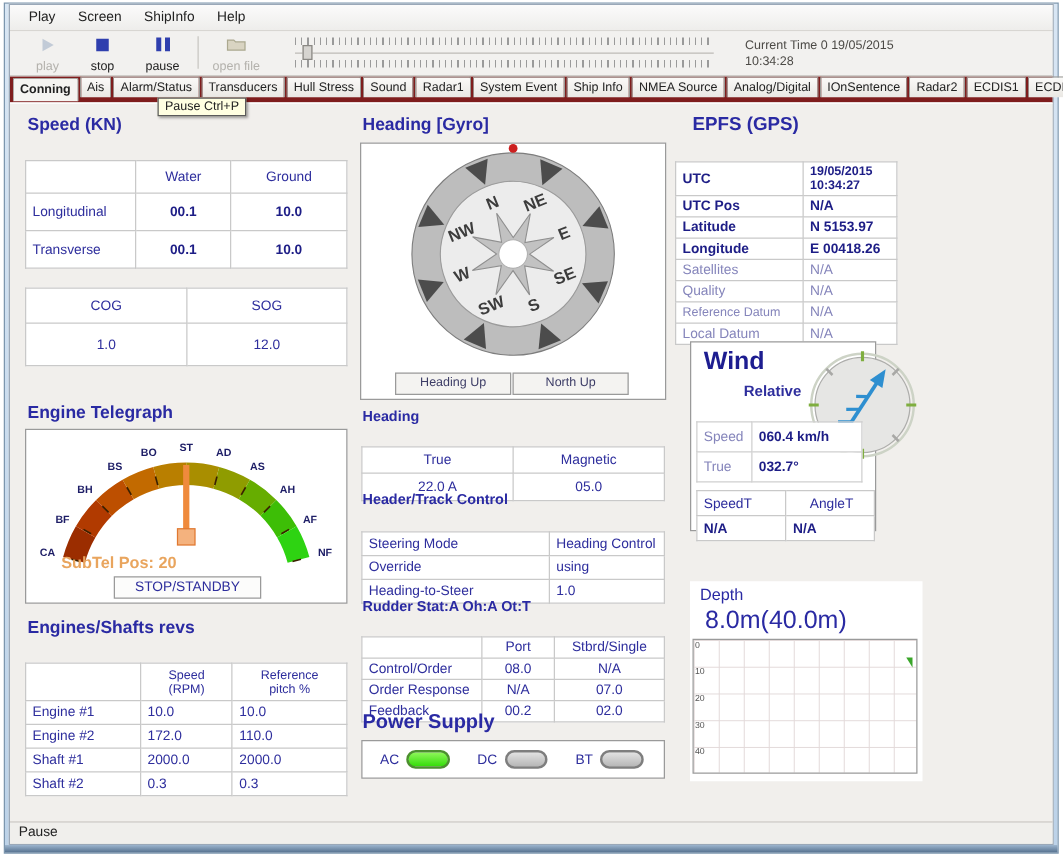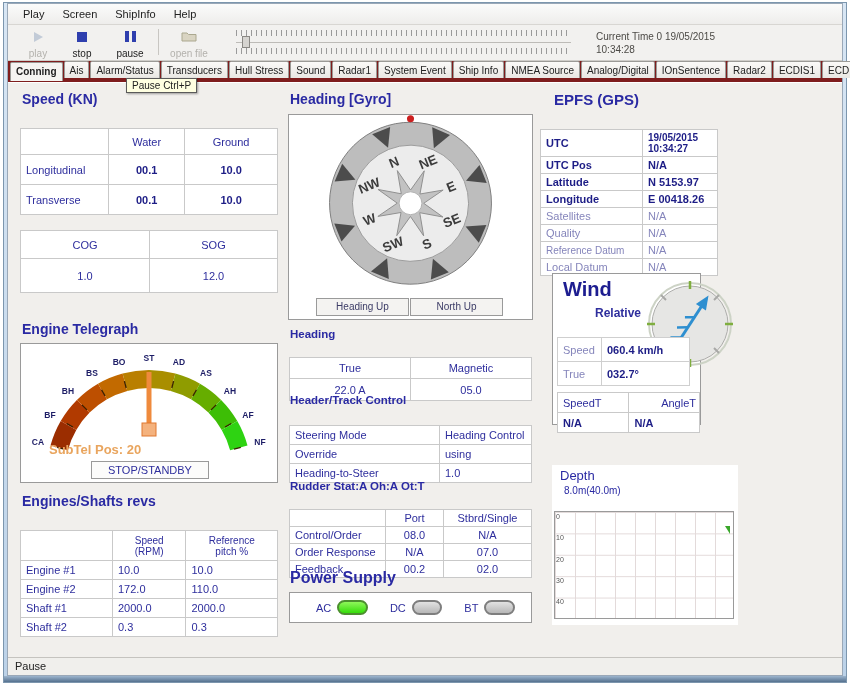--- a/index.html
+++ b/index.html
@@ -70,36 +70,36 @@
   .dim { color:#8585bb !important; }
   .panelbox { position:absolute; background:#fff; border:1px solid #9a9a9a; }
   
   .subtel { position:absolute; left:28px; top:98px; font-size:13px; color:#e9a55e; font-weight:bold; }
   .tele-btn { position:absolute; left:70px; top:117px; width:118px; height:18px; background:#fcfcfb;
               border:1px solid #9a9a9a; font-size:11px; color:#2e2e9d; text-align:center; line-height:16px; }
   
   .cmp-btn { position:absolute; bottom:3px; width:93px; height:18px; background:#f4f3f1;
              border:1px solid #9a9a9a; font-size:10px; color:#3c3c66; text-align:center; line-height:16px; }
   
-  .power-panel { display:flex; align-items:center; gap:6px; padding-left:26px; }
+  .power-panel { display:flex; align-items:center; gap:6px; padding-left:14px; }
   .pw-lab { font-size:11px; color:#2e2e9d; }
   .pill { width:36px; height:15px; border:2px solid #7e7e7e; border-radius:8px; margin-right:16px; }
   .pill.on { background:linear-gradient(#8ef75a,#35dd0a); border-color:#4c8f2f; }
   .pill.off { background:linear-gradient(#e2e2e2,#b7b7b7); }
   
   .wind-title { position:absolute; left:10px; top:4px; font-size:20px; font-weight:bold; color:#1d1d90; }
   .wind-sub { position:absolute; left:42px; top:32px; font-size:12px; font-weight:bold; color:#2e2e9d; }
   .wind-tbl { left:4px; top:48px; border:none; background:transparent; }
   .wind-tbl td { border:1px solid #cfcfcf; background:#fff; height:24px; }
   .windt-tbl { left:4px; top:103px; border:1px solid #aaa; }
   .windt-tbl td { height:20px; text-align:left; padding-left:5px; }
   
   .depth-block { position:absolute; background:#fff; }
   .depth-title { position:absolute; left:8px; top:3px; font-size:13px; color:#2a2aa3; }
-  .depth-val { position:absolute; left:12px; top:20px; font-size:10px; color:#2a2aa3; }
+  .depth-val { position:absolute; left:12px; top:20px; font-size:20px; color:#2a2aa3; }
   .depth-grid { position:absolute; left:2px; top:46px; width:180px; height:108px; background:#fff;
                 border:1px solid #9a9a9a;
                 background-image:linear-gradient(#e3dada 1px,transparent 1px),
                                  linear-gradient(90deg,#e3dada 1px,transparent 1px);
                 background-size:20px 21.4px; }
   .depth-tick { position:absolute; font-size:7px; color:#555; left:1px; }
   .depth-marker { position:absolute; right:3px; top:14px; width:0; height:0;
                   border-top:8px solid #3aa62a; border-left:5px solid transparent; }
   
   .statusbar { height:18px; border-top:1px solid #c5c3bf; background:#f0efec; font-size:11px;
@@ -471,21 +471,21 @@
           <tr>
             <td class="rowlab dim">True</td>
             <td class="rowlab val">032.7°</td>
           </tr>
         </tbody>
           </table>
         <table class="tbl windt-tbl">
           <tbody>
               <tr>
             <td style="width:80px;text-align:left;padding-left:5px">SpeedT</td>
-            <td style="width:80px;text-align:right;padding-left:5px">AngleT</td>
+            <td style="width:80px;text-align:center;padding-left:5px">AngleT</td>
           </tr>
           <tr>
             <td class="val">N/A</td>
             <td class="val">N/A</td>
           </tr>
         </tbody>
           </table>
       </div>
 
       <div class="depth-block" style="left:544px;top:382px;width:186px;height:160px">

